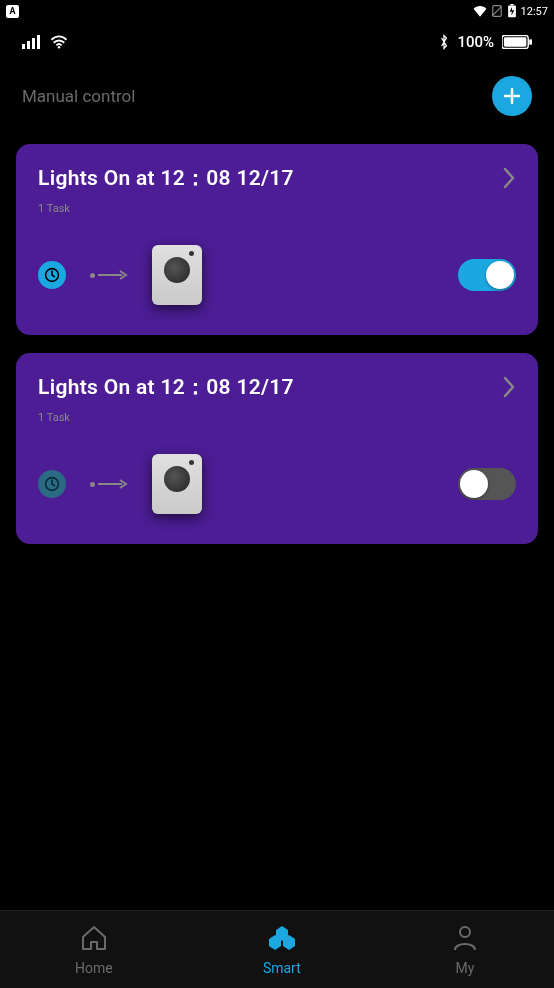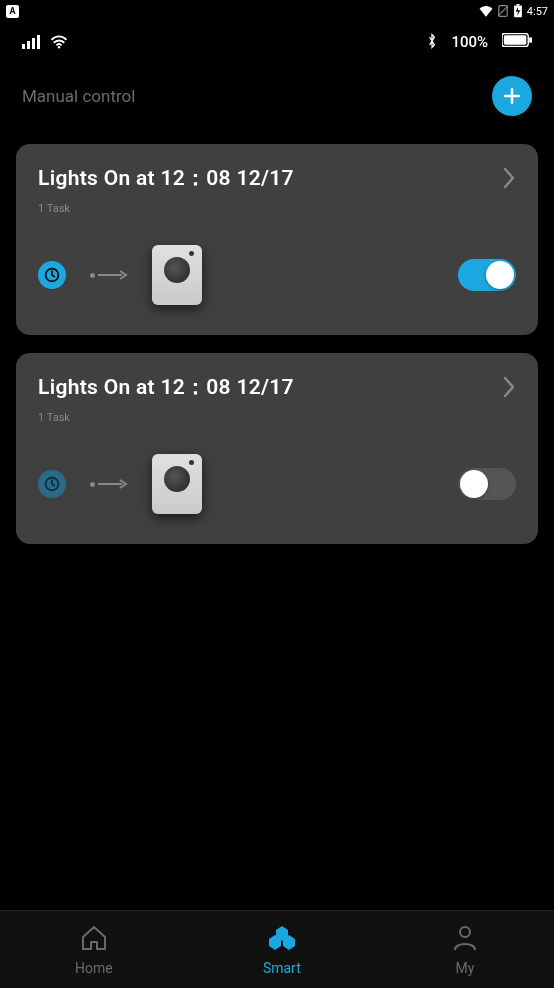--- a/index.html
+++ b/index.html
@@ -36,21 +36,21 @@
     height: 40px;
     display:flex;
     align-items:center;
     justify-content:space-between;
     padding: 0 22px;
     font-size: 15px;
     font-weight:500;
   }
   .app-status .left { display:flex; align-items:center; gap:6px; }
   .app-status .center { position:absolute; left:0; right:0; text-align:center; pointer-events:none; font-size:16px;}
-  .app-status .right { display:flex; gap:14px; }
+  .app-status .right { display:flex; align-items:center; gap:8px; }
 
   
   .tabs-row {
     display:flex;
     align-items:center;
     padding: 14px 22px 10px 22px;
     gap: 34px;
   }
   .tab {
     font-size: 17px;
@@ -74,21 +74,21 @@
   .add-btn {
     width:40px;height:40px;border-radius:50%;
     background:#1ba8e0;
     display:flex;align-items:center;justify-content:center;
     cursor:pointer;
   }
 
   
   .cards { padding: 18px 16px; display:flex; flex-direction:column; gap:18px;}
   .card {
-    background:#404040;
+    background:#4c1d95;
     border-radius:14px;
     padding: 20px 22px 20px 22px;
   }
   .card-header {
     display:flex;
     align-items:center;
     justify-content:space-between;
   }
   .card-title {
     font-size:21px;
@@ -179,21 +179,21 @@
       </svg>
     <svg width="12" height="12" viewBox="0 0 20 20">
         <rect x="3" y="1" width="14" height="18" rx="2" fill="none" stroke="#888" stroke-width="2"></rect>
         <line x1="2" y1="18" x2="18" y2="2" stroke="#888" stroke-width="2"></line>
       </svg>
     <svg width="10" height="14" viewBox="0 0 12 18">
         <rect x="1" y="2" width="10" height="15" rx="1" fill="#fff"></rect>
         <rect x="4" y="0" width="4" height="2" fill="#fff"></rect>
         <path d="M6 4 L3 10 H6 L5 15 L9 8 H6 Z" fill="#000"></path>
       </svg>
-    <span>4:57</span>
+    <span>12:57</span>
   </div>
 </div>
 
 <div class="app-status">
   <div class="left">
     <svg width="22" height="14" viewBox="0 0 22 14">
       <rect x="0" y="9" width="3" height="5" fill="#fff"></rect>
       <rect x="5" y="6" width="3" height="8" fill="#fff"></rect>
       <rect x="10" y="3" width="3" height="11" fill="#fff"></rect>
       <rect x="15" y="0" width="3" height="14" fill="#fff"></rect>

